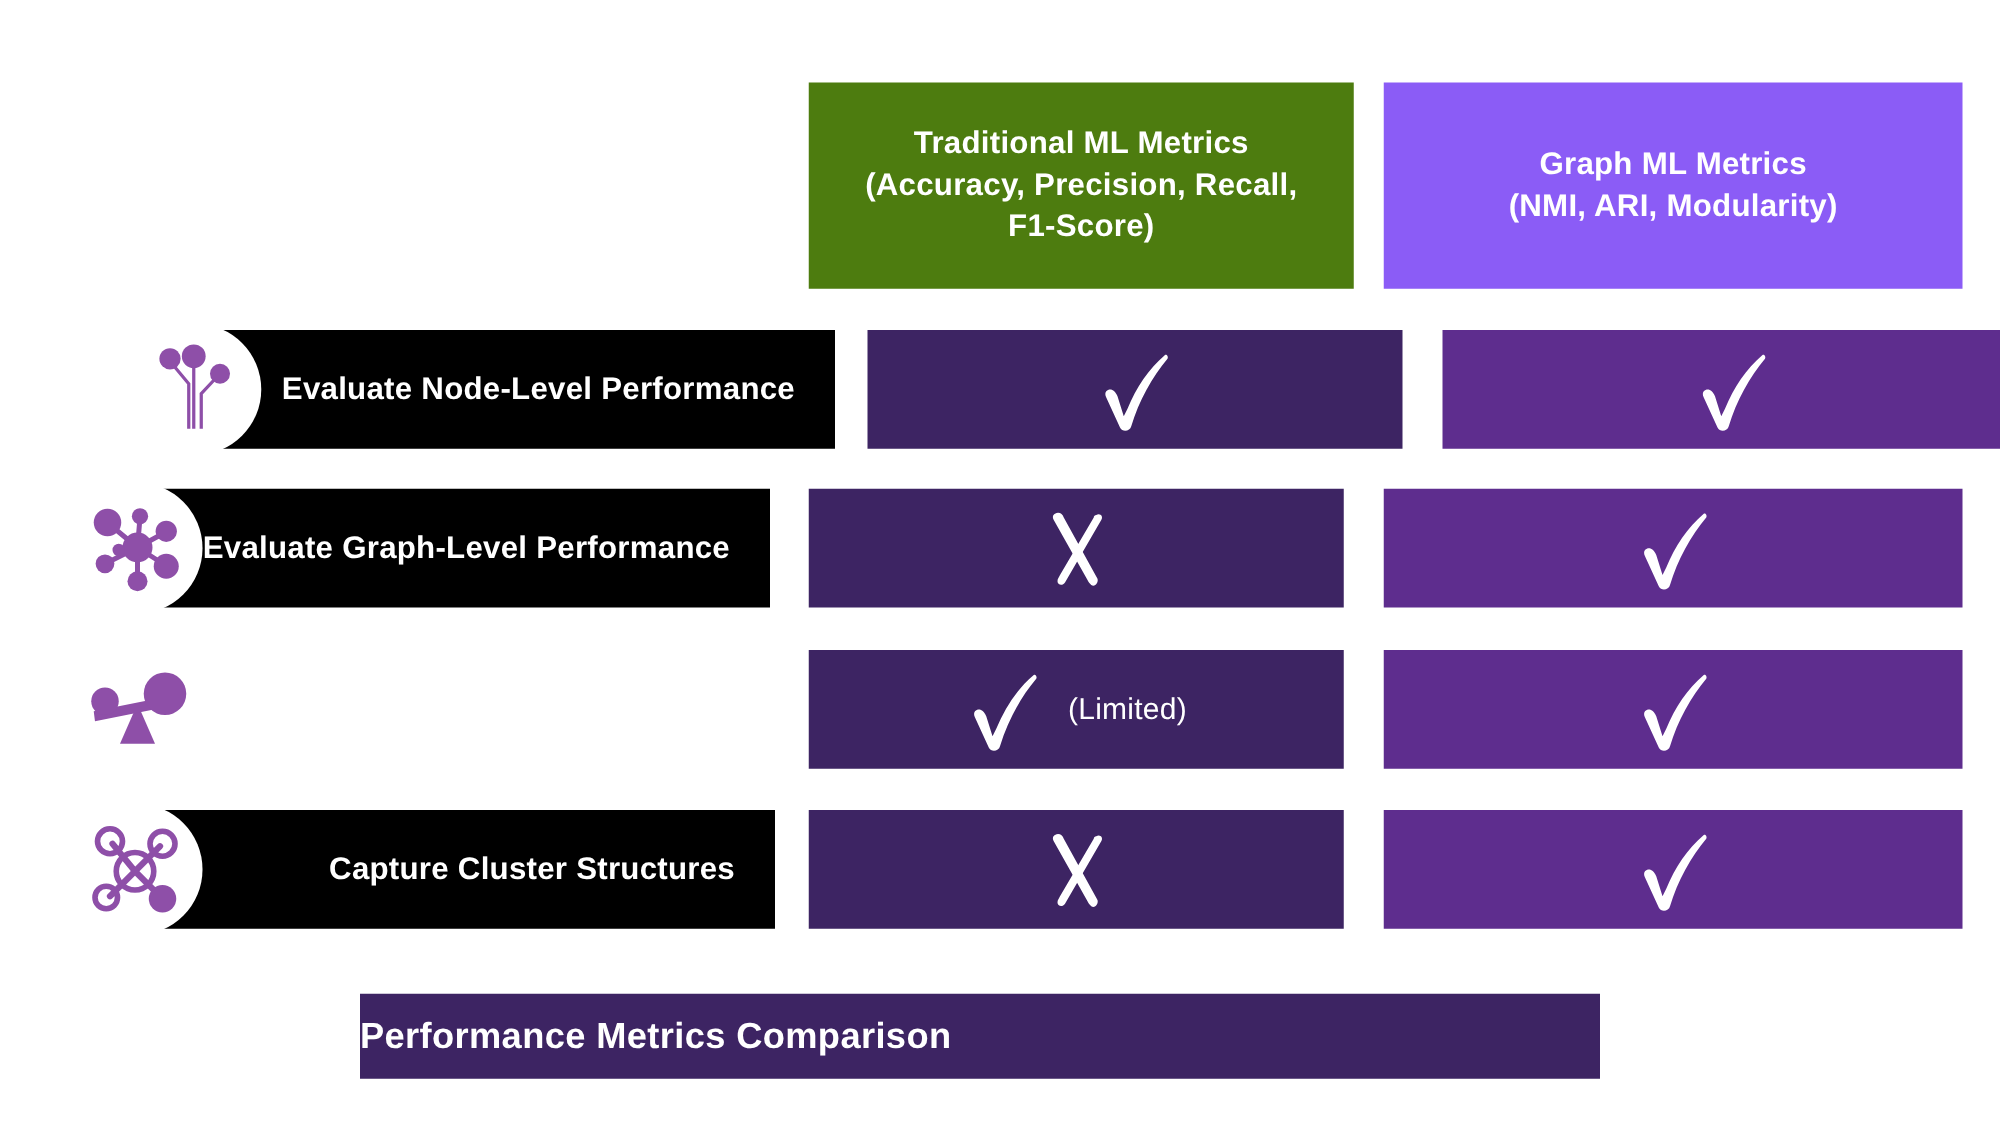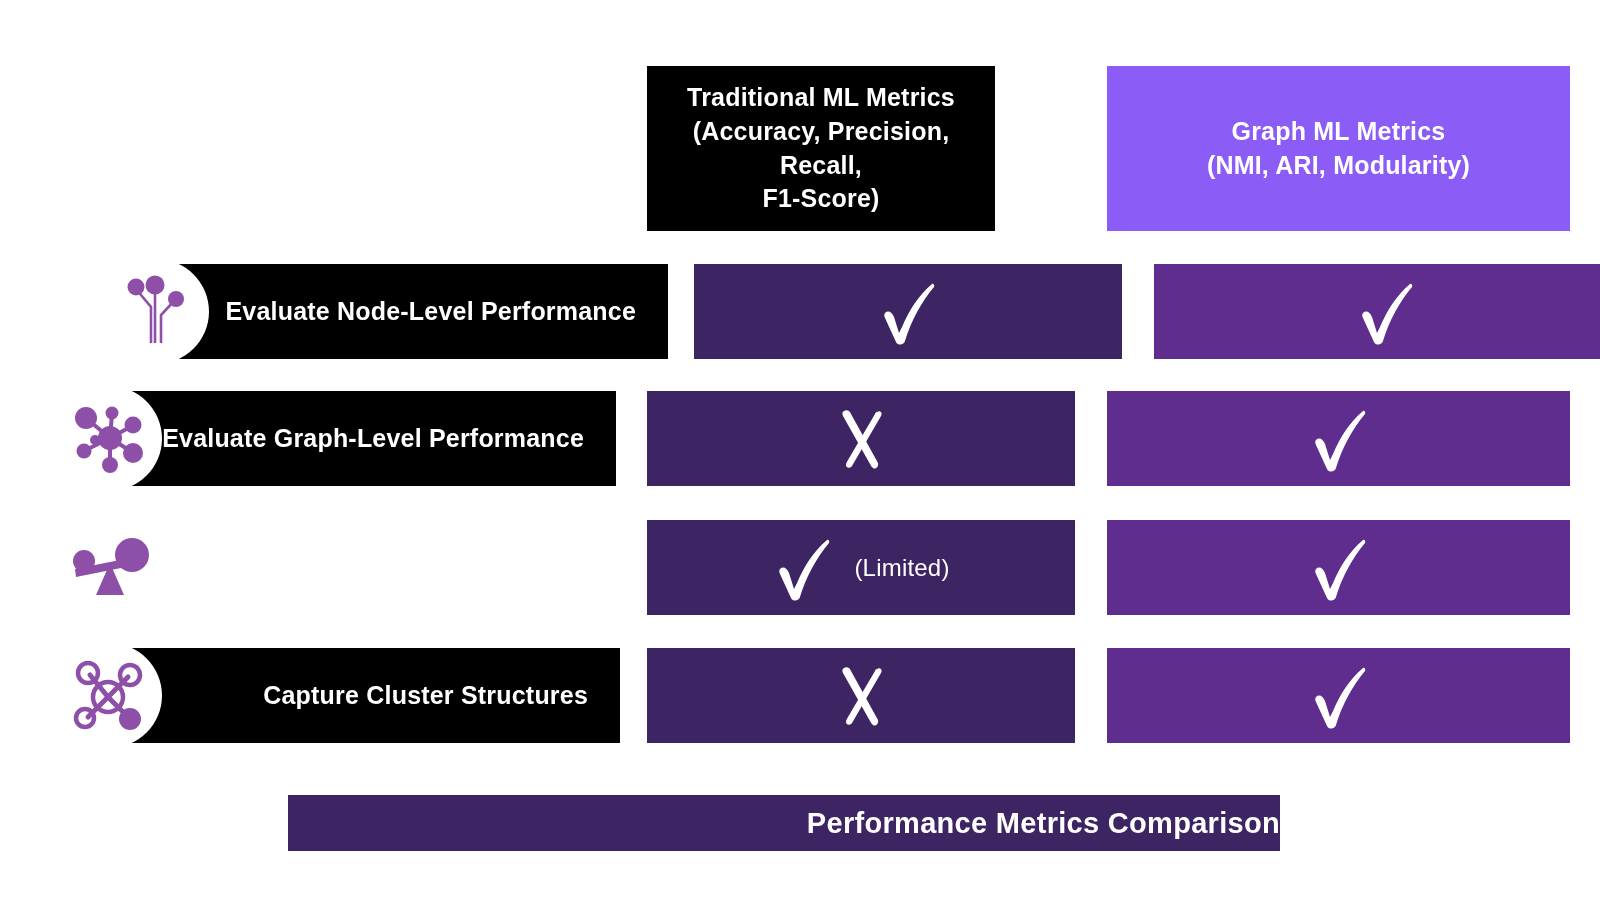--- a/index.html
+++ b/index.html
@@ -26,21 +26,21 @@
     justify-content: center;
     text-align: center;
     color: #ffffff;
     font-size: 25px;
     font-weight: bold;
     line-height: 1.35;
     padding: 0 14px;
     box-sizing: border-box;
     letter-spacing: 0.2px;
   }
-  .col-header-left  { left: 647px;  width: 348px; background: #000000; }
+  .col-header-left  { left: 647px;  width: 436px; background: #4d7c0f; }
   .col-header-right { left: 1107px; width: 463px; background: #8b5cf6; }
 
   
   .row {
     position: absolute;
     left: 0;
     width: 1600px;
     height: 95px;
   }
   .row-1 { top: 264px; margin-left: 47px; }
@@ -116,25 +116,25 @@
     letter-spacing: 0.2px;
     white-space: nowrap;
   }
 
   
   .footer-banner {
     position: absolute;
     left: 288px;
     top: 795px;
     width: 992px;
-    height: 56px;
+    height: 68px;
     background: #3d2463;
     display: flex;
     align-items: center;
-    justify-content: flex-end;
+    justify-content: flex-start;
   }
   .footer-title {
     color: #ffffff;
     font-size: 29px;
     font-weight: bold;
     letter-spacing: 0.3px;
   }
 </style>
 </head>
 <body>

